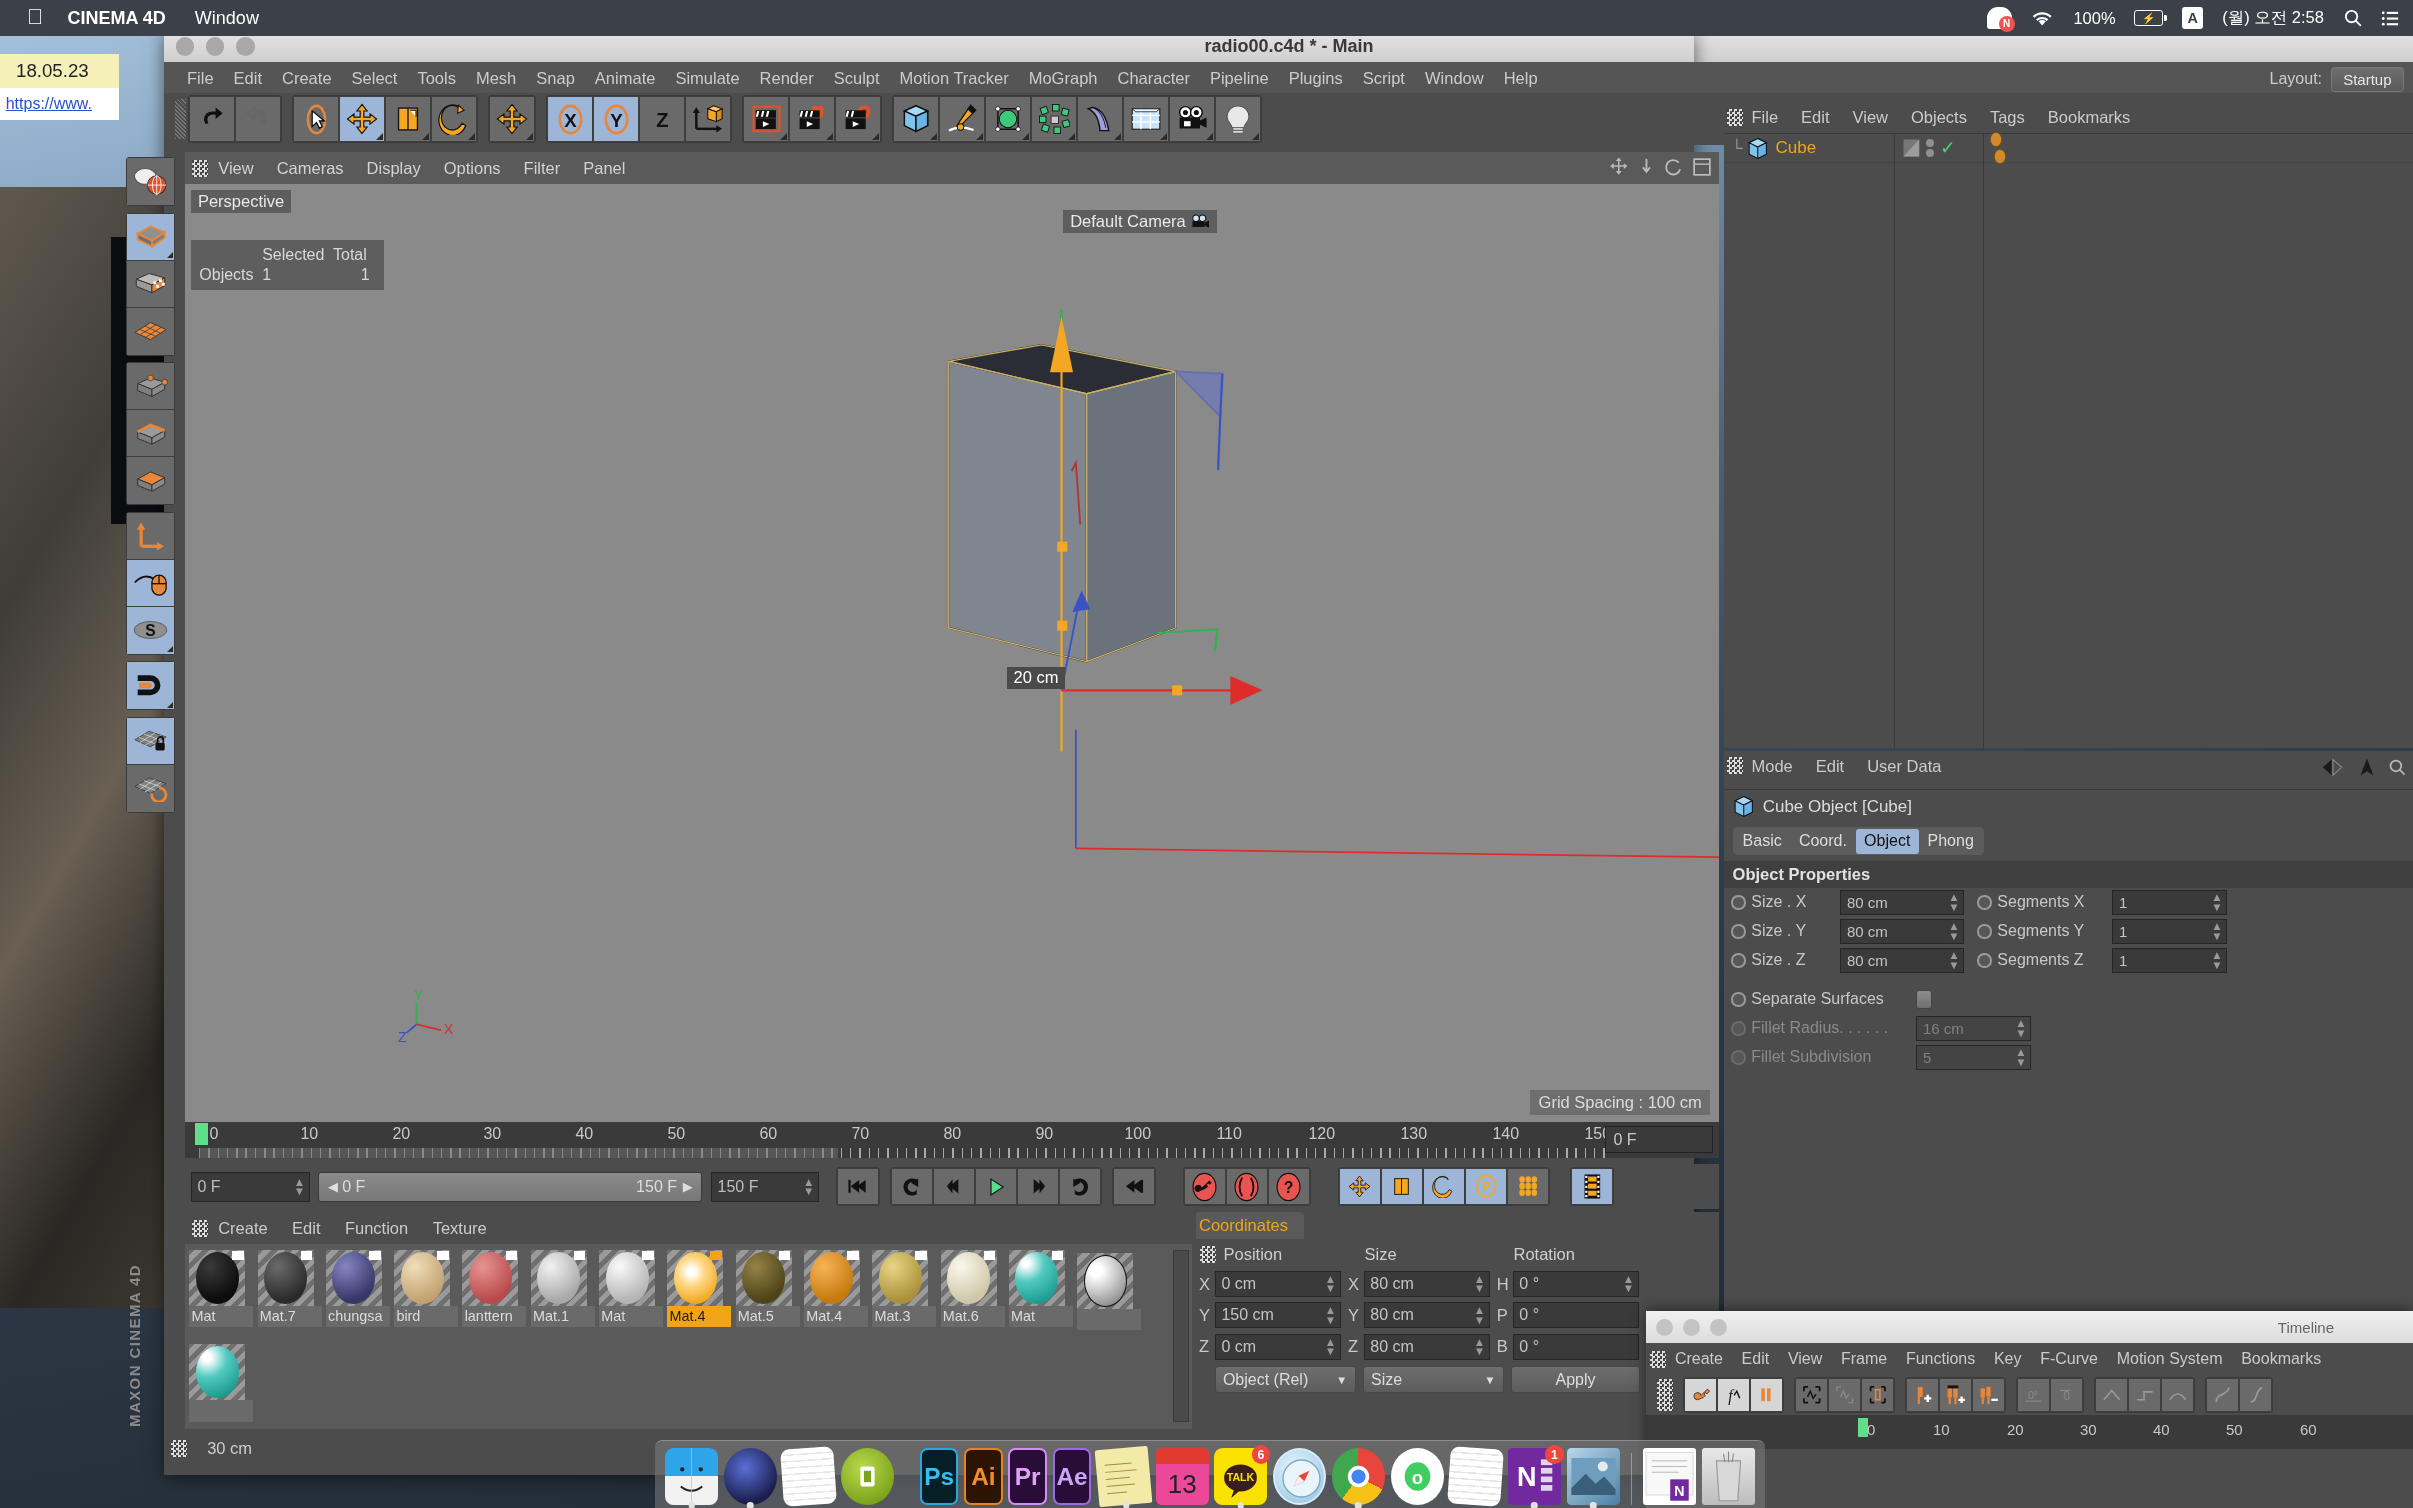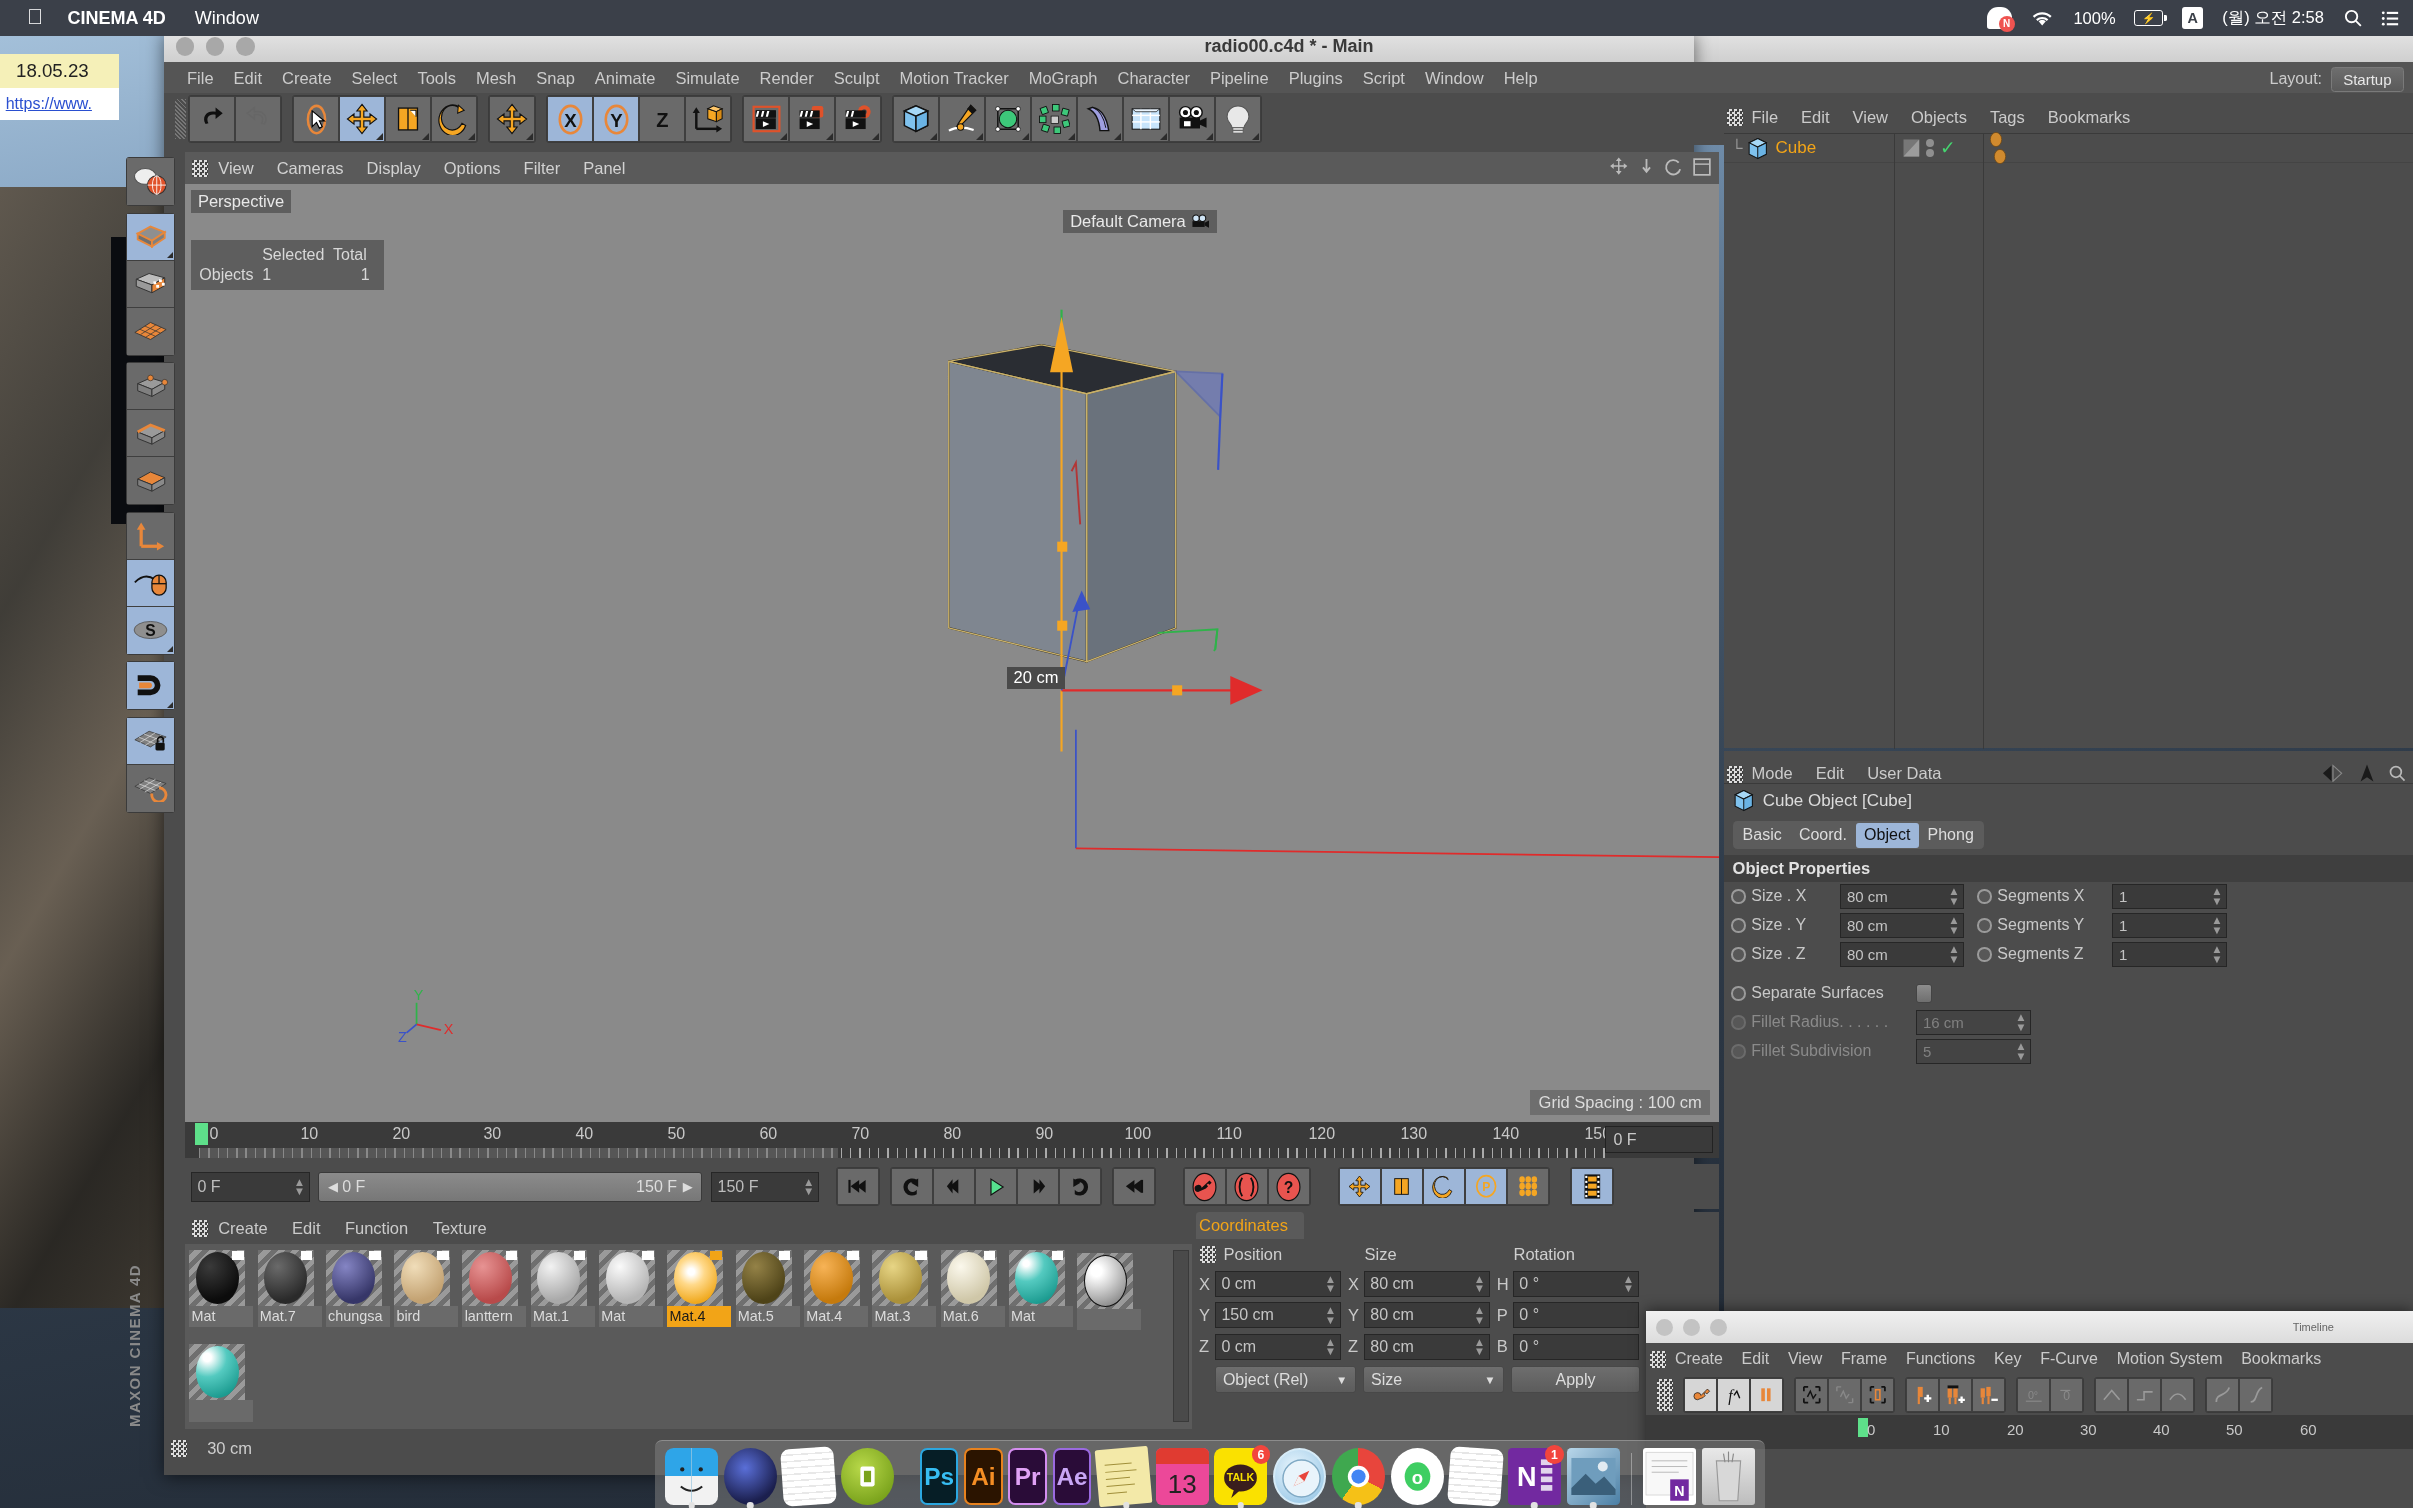--- a/index.html
+++ b/index.html
@@ -162,21 +162,21 @@
   #obj-mgr{position:absolute;left:1724px;top:101px;width:690px;height:646px;background:#4c4c4c;z-index:131;}
   #om-menu{height:32px;display:flex;align-items:center;}
   #om-menu .om{color:#cbcbcb;font-size:16.5px;margin-right:23px;}
   #om-list{position:relative;width:690px;height:615px;background:#4c4c4c;border-top:0.7px solid #3a3a3a;}
   #om-row{display:flex;align-items:center;height:29px;padding-left:7.2px;border-bottom:0.7px solid #444;}
   #om-row .nm{color:#f2a417;font-size:17px;margin-left:7.2px;}
   #om-divider1{position:absolute;left:170px;top:0;width:0.7px;height:615px;background:#3a3a3a;}
   #om-divider2{position:absolute;left:259px;top:0;width:0.7px;height:615px;background:#3a3a3a;}
 
   #attr{position:absolute;left:1724px;top:751px;width:690px;height:582px;background:#4c4c4c;z-index:131;}
-  #attr-menu{height:32px;display:flex;align-items:flex-end;position:relative;}
+  #attr-menu{height:32px;display:flex;align-items:flex-start;position:relative;margin-top:6px;}
   #attr-menu .am{color:#cbcbcb;font-size:16.5px;margin-right:23px;}
   #attr-menu .right{position:absolute;right:7.2px;display:flex;gap:13px;align-items:center;}
   #attr-obj{display:flex;align-items:center;height:34px;padding-left:8.6px;color:#dcdcdc;font-size:17px;gap:8.6px;border-top:0.7px solid #3a3a3a;}
   #attr-tabs{display:flex;margin:4.3px 0 0 8.6px;background:#5c5c5c;border-radius:4.3px;width:fit-content;padding:1.4px;}
   .atab{font-size:16px;color:#ddd;padding:3.6px 8.6px;border-radius:2.9px;}
   .atab.sel{background:#9db6d8;color:#111;}
   #attr-props-title{background:#3f3f3f;color:#e2e2e2;font-size:16.5px;font-weight:bold;height:27px;
      display:flex;align-items:center;padding-left:8.6px;margin-top:5.7px;}
   .prow{display:flex;align-items:center;height:29px;padding-left:7.2px;}
   .radio{width:14.4px;height:14.4px;border-radius:50%;border:2.2px solid #9a9a9a;background:#575757;margin-right:5.7px;flex:0 0 auto;}
@@ -186,21 +186,21 @@
   .pfld{height:24.4px;background:#3a3a3a;border:0.7px solid #262626;color:#c4c4c4;font-size:15px;
      display:flex;align-items:center;padding-left:5.7px;position:relative;}
   .pfld.dim{color:#808080;background:#444;}
   .chk{width:16px;height:18.7px;background:linear-gradient(180deg,#8d8d8d,#6f6f6f);border:0.7px solid #444;border-radius:2.9px;}
 
   
   #tlwin{position:absolute;left:1646px;top:1311px;width:767px;height:198px;background:#4c4c4c;z-index:200;
      box-shadow:0 -2.2px 13px rgba(0,0,0,.5);}
   #tlwin-bar{height:32px;background:linear-gradient(180deg,#f0f0f0,#dcdcdc);display:flex;align-items:center;position:relative;}
   #tlwin-bar .tl2{width:17px;height:17px;border-radius:50%;background:#c3c3c3;margin-left:10px;}
-  #tlwin-title{position:absolute;right:79px;font-size:11px;color:#666;}
+  #tlwin-title{position:absolute;right:79px;font-size:15px;color:#666;}
   #tlwin-menu{height:32px;display:flex;align-items:center;background:#4c4c4c;}
   #tlwin-menu .tm{color:#cbcbcb;font-size:16px;margin-right:18.7px;}
   #tlwin-tools{height:40px;display:flex;align-items:center;background:#4c4c4c;padding-left:4.3px;}
   .tlb{width:33px;height:34px;background:#6a6a6a;border:0.7px solid #3f3f3f;display:flex;align-items:center;justify-content:center;}
   .tlb.lite{background:#d6d6d6;}
   #tlwin-ruler{height:34px;background:#3a3a3a;position:relative;}
   #tlwin-ruler .tk2{position:absolute;color:#c8c8c8;font-size:15px;top:5.7px;}
 
   
   #statusbar{position:absolute;left:164px;top:1432px;width:1530px;height:33px;background:#4c4c4c;z-index:131;

